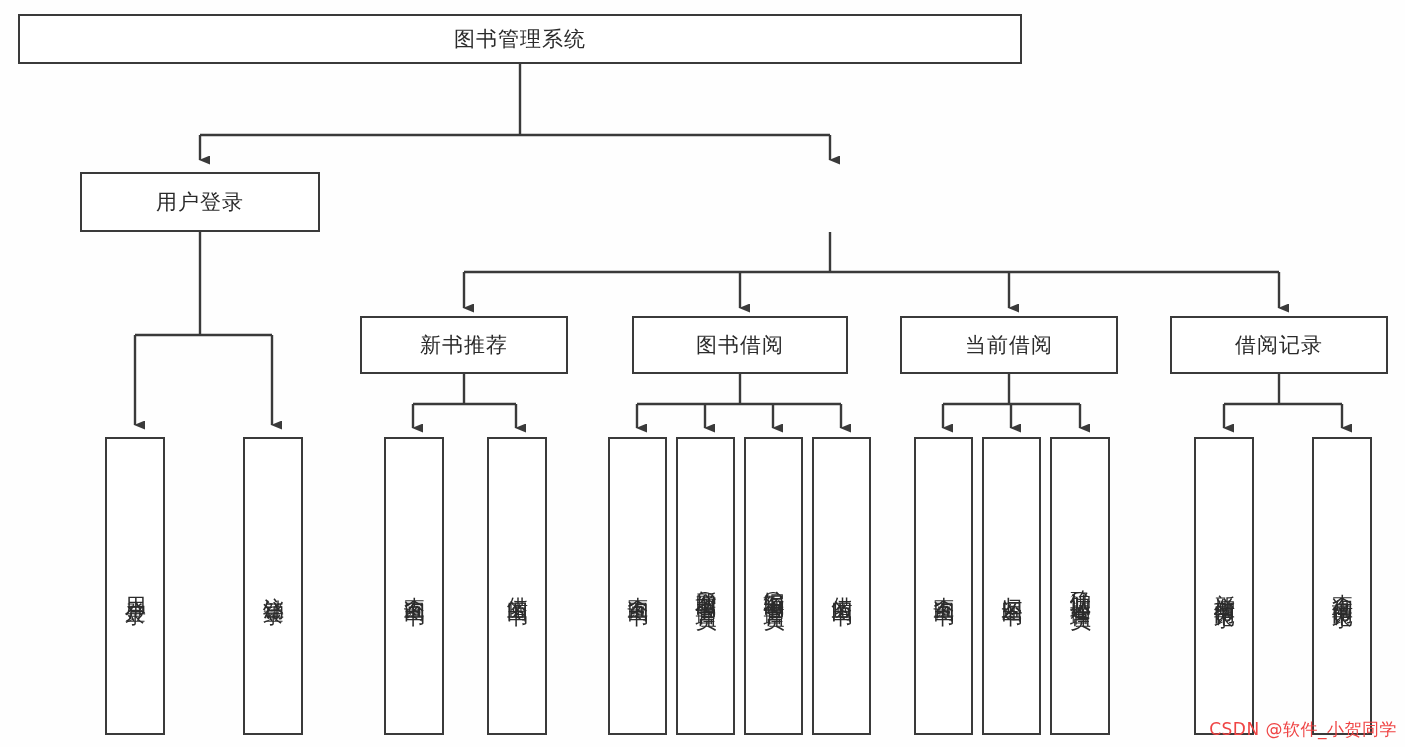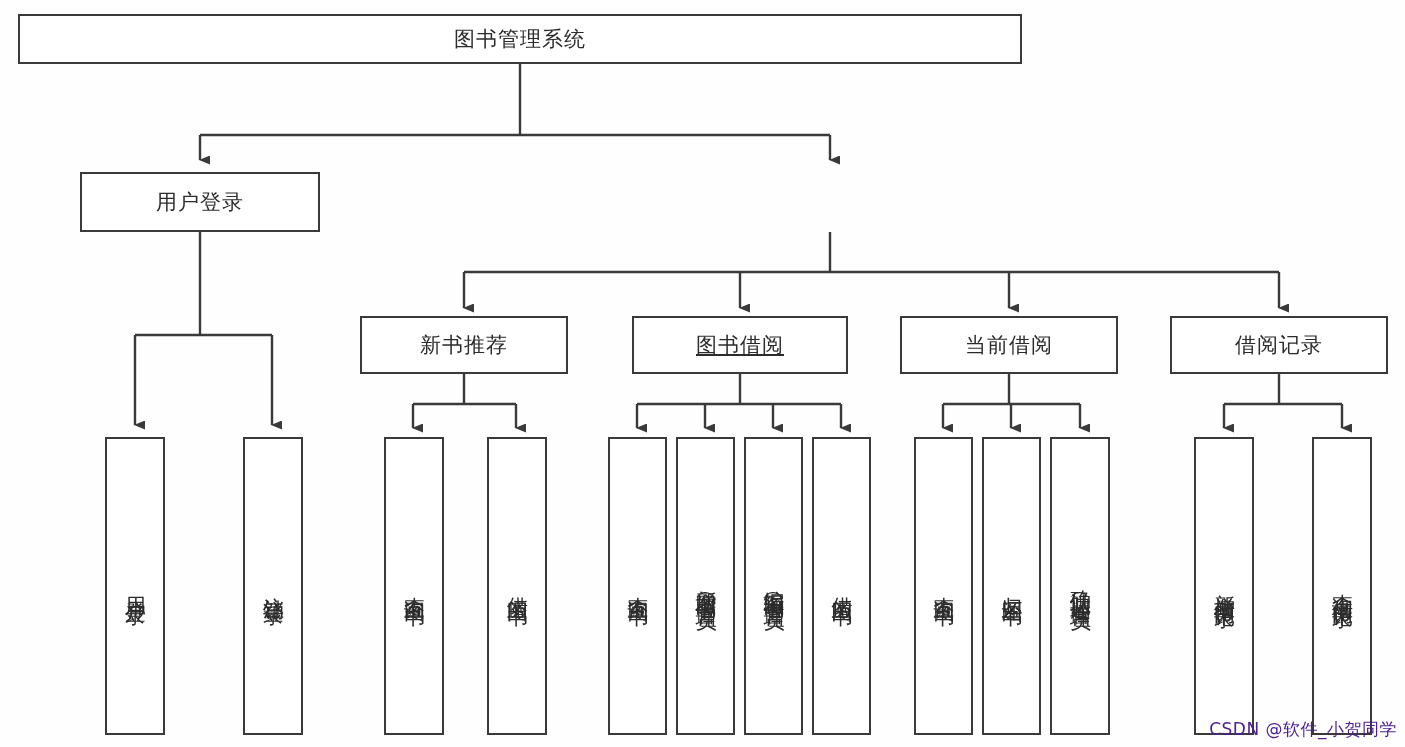--- a/index.html
+++ b/index.html
@@ -55,21 +55,21 @@
   }
   .node-label {
     display: block;
     white-space: pre-wrap;
   }
   #watermark {
     position: absolute;
     right: 8px;
     bottom: 6px;
     font-size: 17px;
-    color: #4c1d95;
+    color: #ef4444;
     letter-spacing: 0.5px;
     user-select: none;
     white-space: nowrap;
   }
 </style>
 </head>
 <body>
 
 <div id="diagram-root">
 
@@ -127,21 +127,21 @@
     <span class="node-label">图书管理系统</span>
   </div>
 
   <div class="node horizontal" style="left:80px; top:172px; width:240px; height:60px;">
     <span class="node-label">用户登录</span>
   </div>
 
   <div class="node horizontal" style="left:360px; top:316px; width:208px; height:58px;">
     <span class="node-label">新书推荐</span>
   </div>
-  <div class="node horizontal" style="left:632px; top:316px; width:216px; height:58px;text-decoration:underline;">
+  <div class="node horizontal" style="left:632px; top:316px; width:216px; height:58px;">
     <span class="node-label">图书借阅</span>
   </div>
   <div class="node horizontal" style="left:1170px; top:316px; width:218px; height:58px;">
     <span class="node-label">借阅记录</span>
   </div>
   <div class="node horizontal" style="left:900px; top:316px; width:218px; height:58px;">
     <span class="node-label">当前借阅</span>
   </div>
 
   <div class="node vertical" style="left:105px; top:437px; width:60px; height:298px;">

